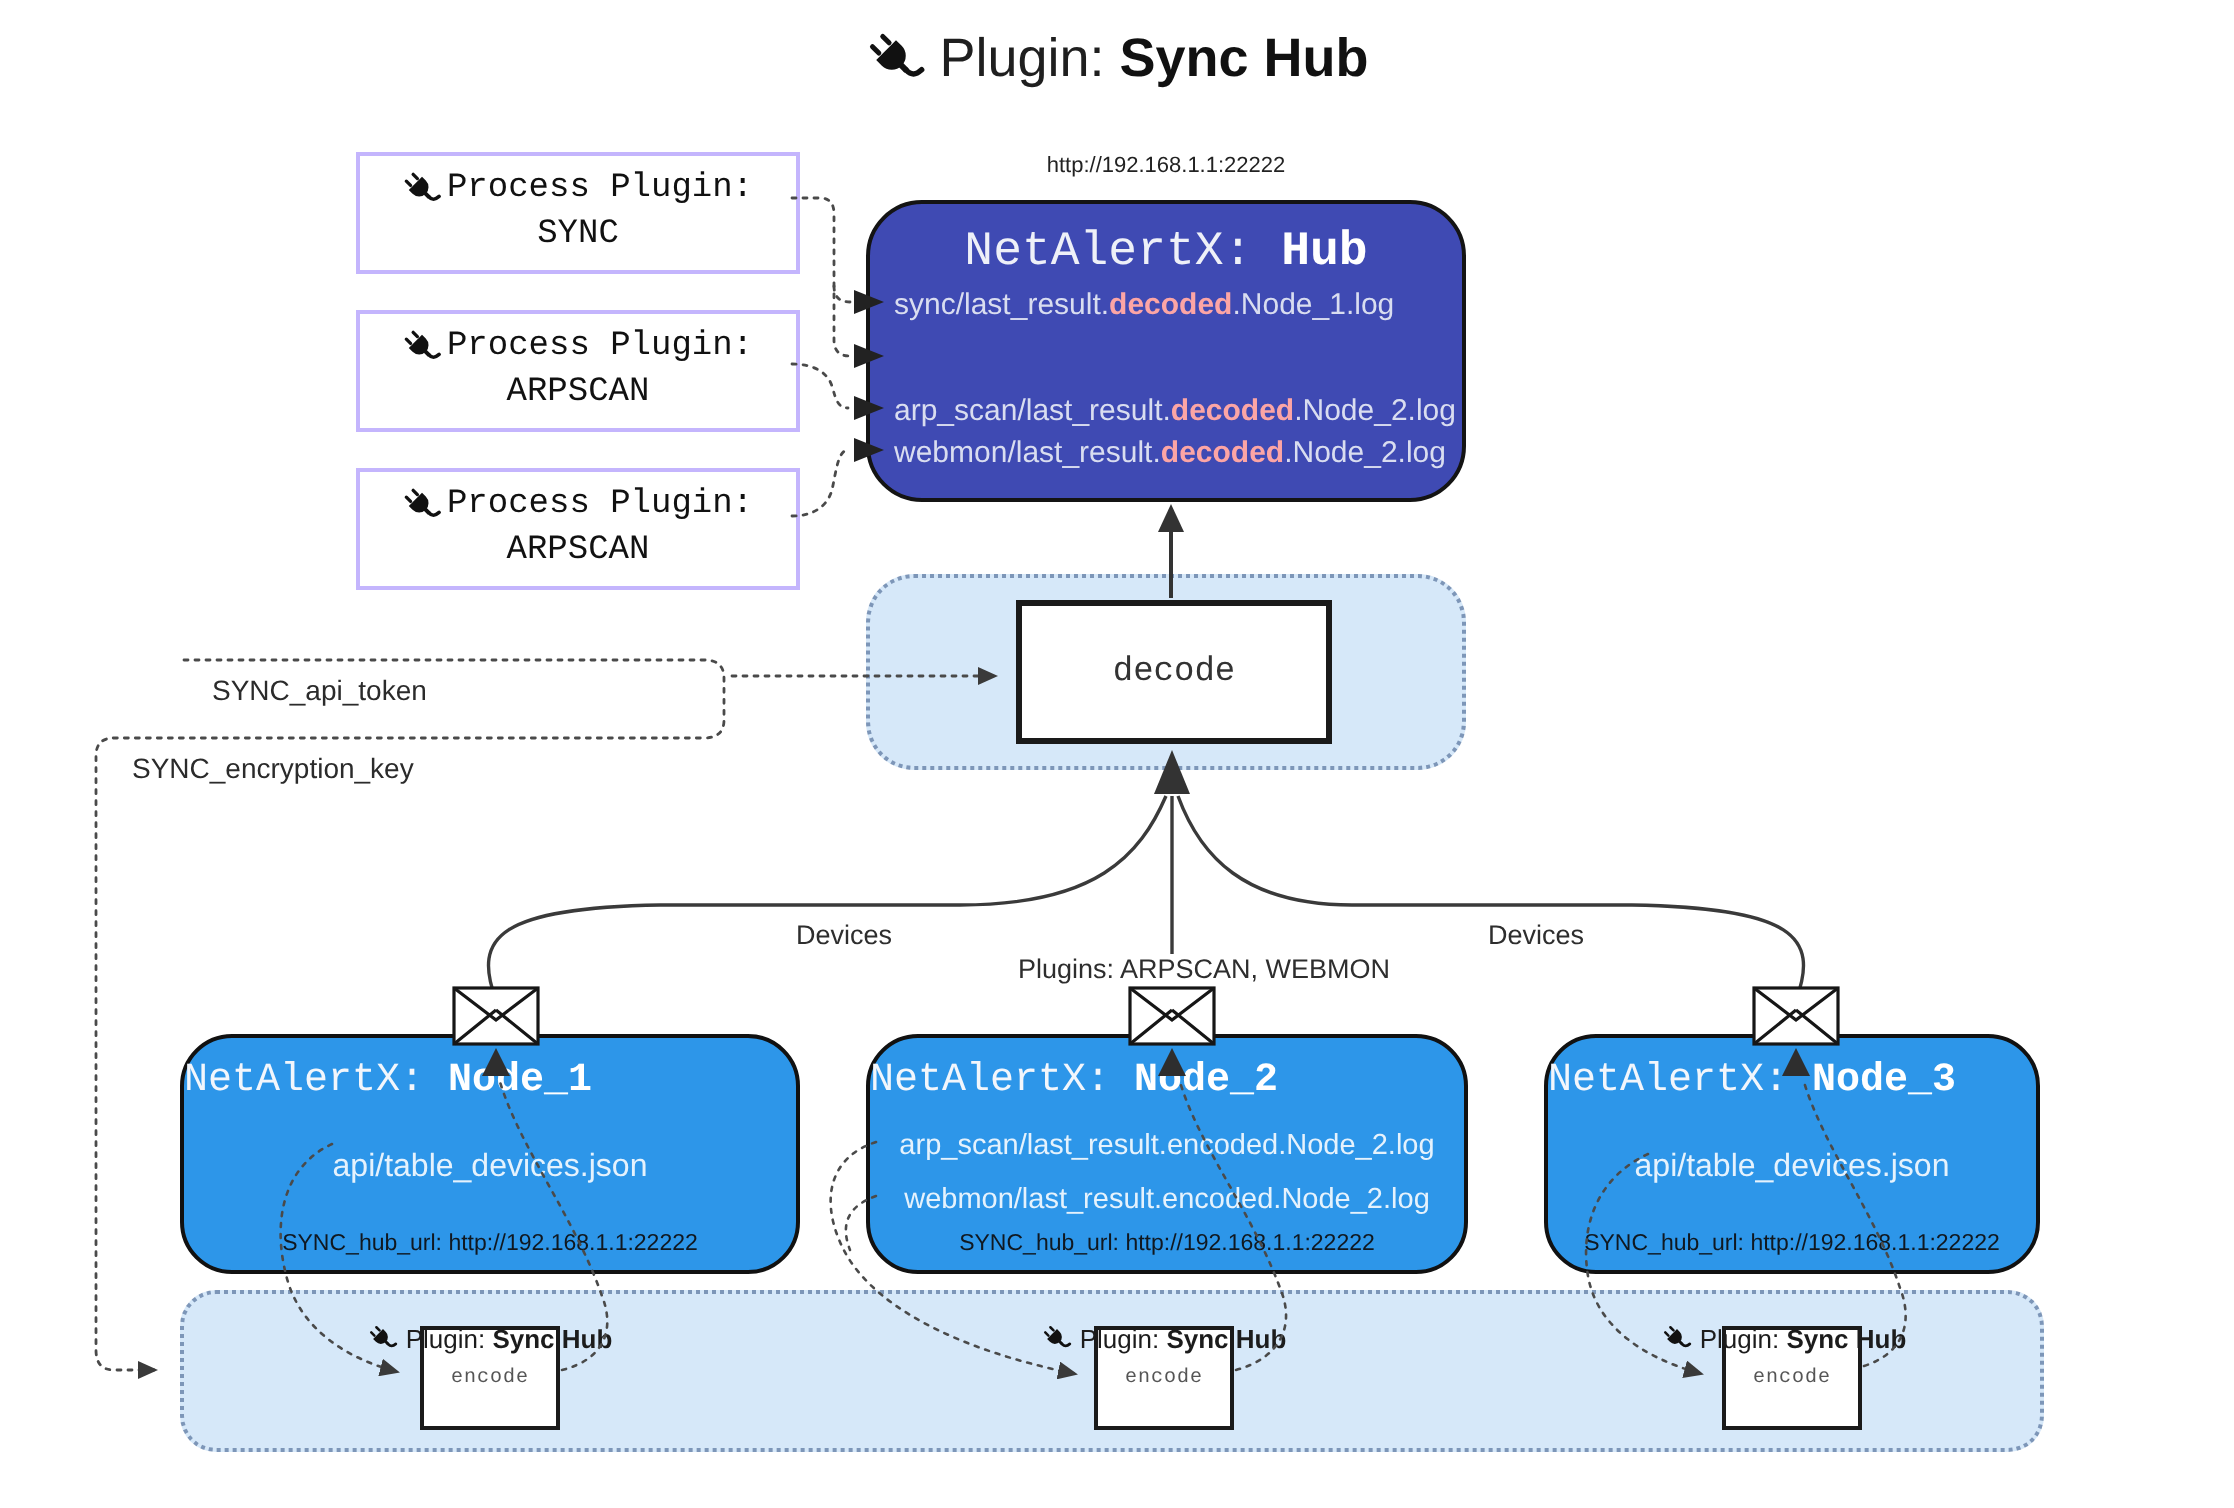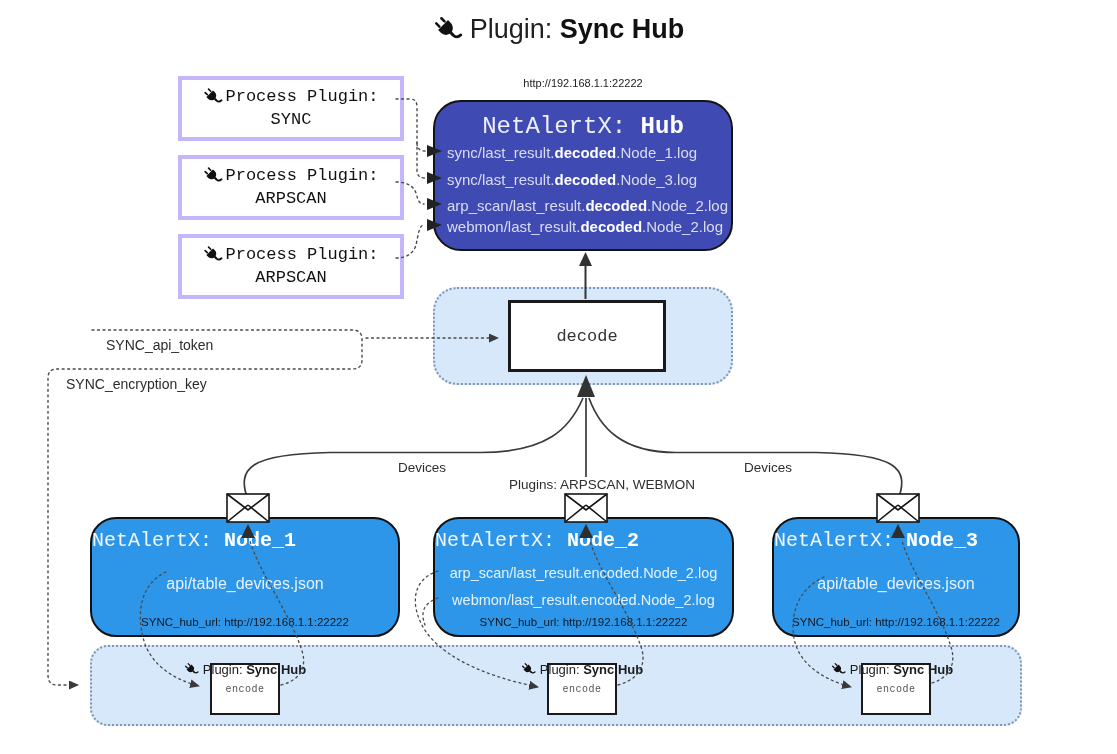--- a/index.html
+++ b/index.html
@@ -10,34 +10,34 @@
   .box-layer{position:absolute;left:0;top:0;width:100%;height:100%;z-index:2}
   .lbl-layer{position:absolute;left:0;top:16px;width:100%;height:100%;z-index:3}
   #svg-top{z-index:4}
 
   
   .title{position:absolute;left:0;right:0;top:14px;display:flex;justify-content:center;align-items:center;gap:7px;
          font-size:27px;color:#1f1f1f;}
   .title b{font-weight:700;color:#111;}
 
   
-  .pbox{position:absolute;left:178px;width:218px;height:57px;background:#fff;border:4px solid #c4b5fd;
+  .pbox{position:absolute;left:178px;width:218px;height:57px;background:#fff;border:2px solid #c4b5fd;
         display:flex;flex-direction:column;align-items:center;justify-content:center;
         font-family:"Liberation Mono",monospace;font-size:17px;color:#111;line-height:1.3;}
   .pbox .row1{display:flex;align-items:center;gap:2px;}
 
   
   .hub-url{position:absolute;left:433px;width:300px;top:77px;text-align:center;font-size:11px;color:#222;}
   .hub{position:absolute;left:433px;top:100px;width:300px;height:151px;background:#3f4ab3;
        border:2px solid #141414;border-radius:28px;box-sizing:border-box;}
   .hub-title{position:absolute;left:0;right:0;top:11px;text-align:center;
        font-family:"Liberation Mono",monospace;font-size:24px;color:#eef0f8;}
   .hub-title b{color:#fff;}
   .hub-line{position:absolute;left:12px;white-space:nowrap;font-size:15px;color:#d9ddf0;}
-  .hub-line b{color:#ffffff;}
+  .hub-line b{color:#fca5a5;}
 
   
   .band{background:#d6e8f9;border:2px dotted #7d96b8;box-sizing:border-box;position:absolute;}
   .decode-band{left:433px;top:287px;width:300px;height:98px;border-radius:24px;}
   .wbox{position:absolute;background:#fff;border:2px solid #1a1a1a;box-sizing:border-box;
         display:flex;align-items:center;justify-content:center;font-family:"Liberation Mono",monospace;}
   .decode-box{left:508px;top:300px;width:158px;height:72px;border-width:3px;font-size:17px;color:#333;}
 
   
   .node{position:absolute;top:517px;height:120px;background:#2d96e9;border:2px solid #111;
@@ -131,21 +131,20 @@
           </svg>
         <span>Process Plugin:</span>
         </div>
       <div>ARPSCAN</div>
     </div>
 
     <div class="hub-url">http://192.168.1.1:22222</div>
     <div class="hub">
       <div class="hub-title"><span>NetAlertX: </span><b>Hub</b></div>
       <div class="hub-line" style="top:42px"><span>sync/last_result.</span><b>decoded</b><span>.Node_1.log</span></div>
-      <div class="hub-line" style="top:69px"><span>sync/last_result.</span><b>decoded</b><span>.Node_3.log</span></div>
       <div class="hub-line" style="top:95px"><span>arp_scan/last_result.</span><b>decoded</b><span>.Node_2.log</span></div>
       <div class="hub-line" style="top:116px"><span>webmon/last_result.</span><b>decoded</b><span>.Node_2.log</span></div>
     </div>
 
     <div class="band decode-band"></div>
     <div class="wbox decode-box">decode</div>
 
     <div class="node" style="left:90px;width:310px">
       <div class="node-title"><span>NetAlertX: </span><b>Node_1</b></div>
       <div class="node-line" style="top:56px">api/table_devices.json</div>

